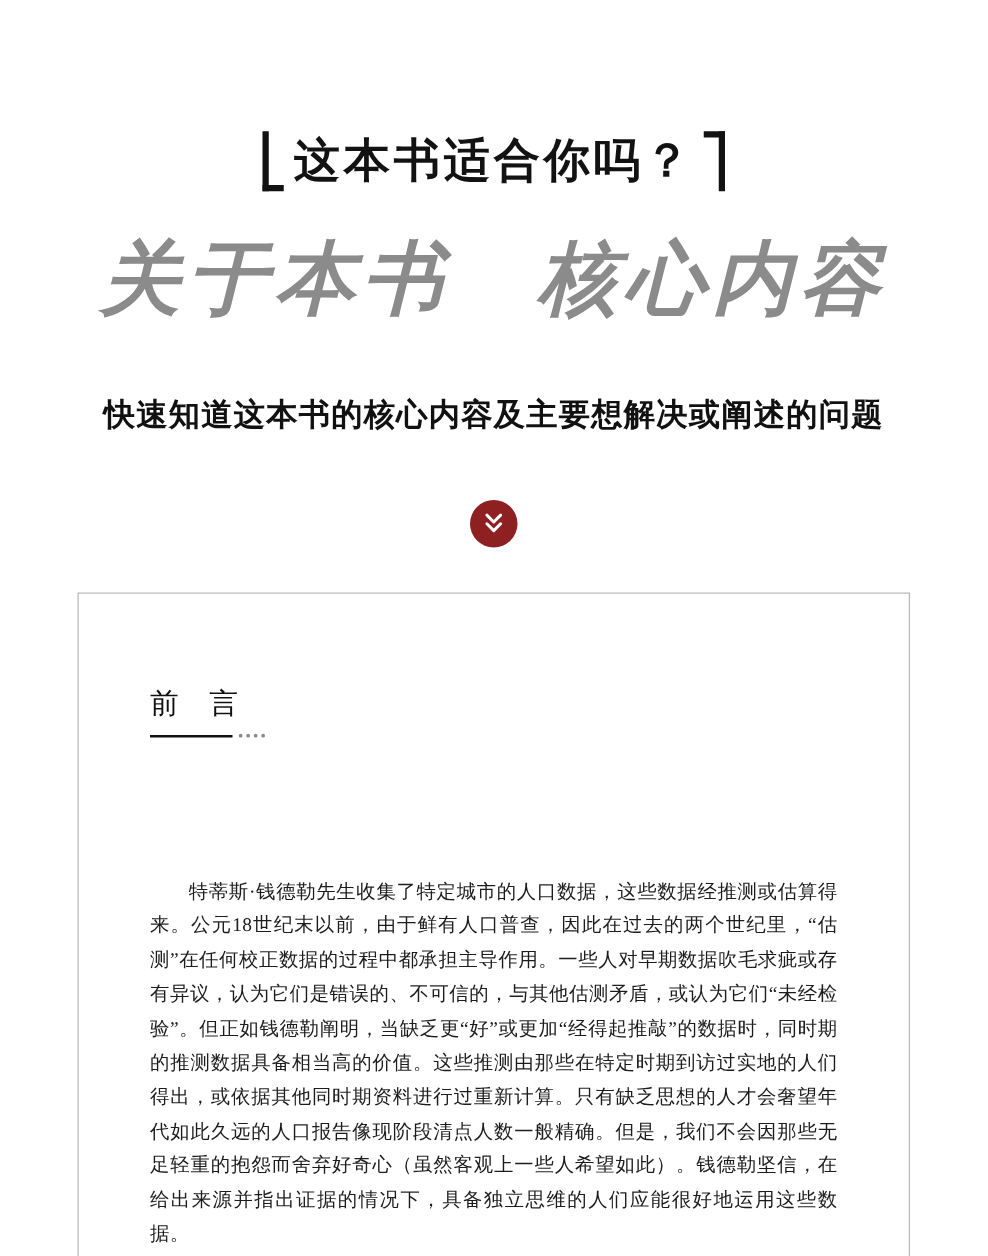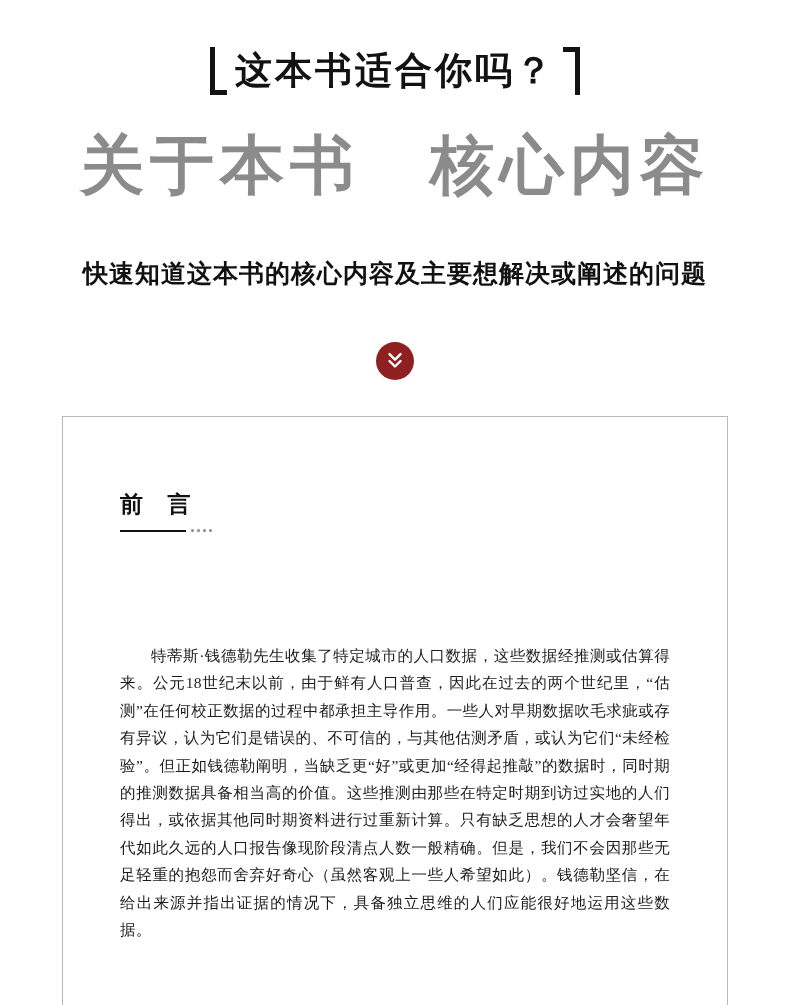--- a/index.html
+++ b/index.html
@@ -7,21 +7,21 @@
   body {
     width: 790px;
     height: 1005px;
     background: #ffffff;
     overflow: hidden;
     font-family: "Liberation Sans", sans-serif;
     color: #1c1c1c;
   }
 
   
-  .hero { text-align: center; padding-top: 46px; }
+  .hero { text-align: center; padding-top: 104px; }
 
   .question-row {
     display: flex;
     justify-content: center;
     align-items: center;
   }
   .bracket { width: 17px; height: 48px; display: inline-block; }
   .bracket-left  { border-left: 5px solid #121212; border-bottom: 5px solid #121212; margin-right: 8px; }
   .bracket-right { border-right: 5px solid #121212; border-top: 5px solid #121212; margin-left: 8px; }
   .question {
@@ -34,20 +34,21 @@
   }
 
   .main-title {
     font-family: "Liberation Serif", serif;
     font-size: 64px;
     font-weight: 700;
     color: #8b8b8b;
     margin: 26px 0 0 0;
     letter-spacing: 6px;
     white-space: pre;
+    font-style: italic;
   }
 
   .subtitle {
     font-size: 25px;
     font-weight: 600;
     color: #111111;
     margin: 48px 0 0 0;
     letter-spacing: 1px;
   }
 
@@ -64,21 +65,21 @@
     width: 666px;
     margin: 36px auto 0 auto;
     border: 1px solid #b9b9b9;
     padding: 72px 57px 40px 57px;
     height: 660px; 
     background: #ffffff;
   }
 
   .preface-title {
     font-size: 23px;
-    font-weight: 700;
+    font-weight: 400;
     color: #111111;
     margin: 0;
     letter-spacing: 9px;
     white-space: pre;
   }
   .title-rule { display: flex; align-items: center; margin-top: 9px; }
   .rule-line { width: 66px; height: 2px; background: #111111; display: inline-block; }
   .rule-dots { display: inline-flex; align-items: center; margin-left: 2px; }
   .rule-dots i {
     display: inline-block;

